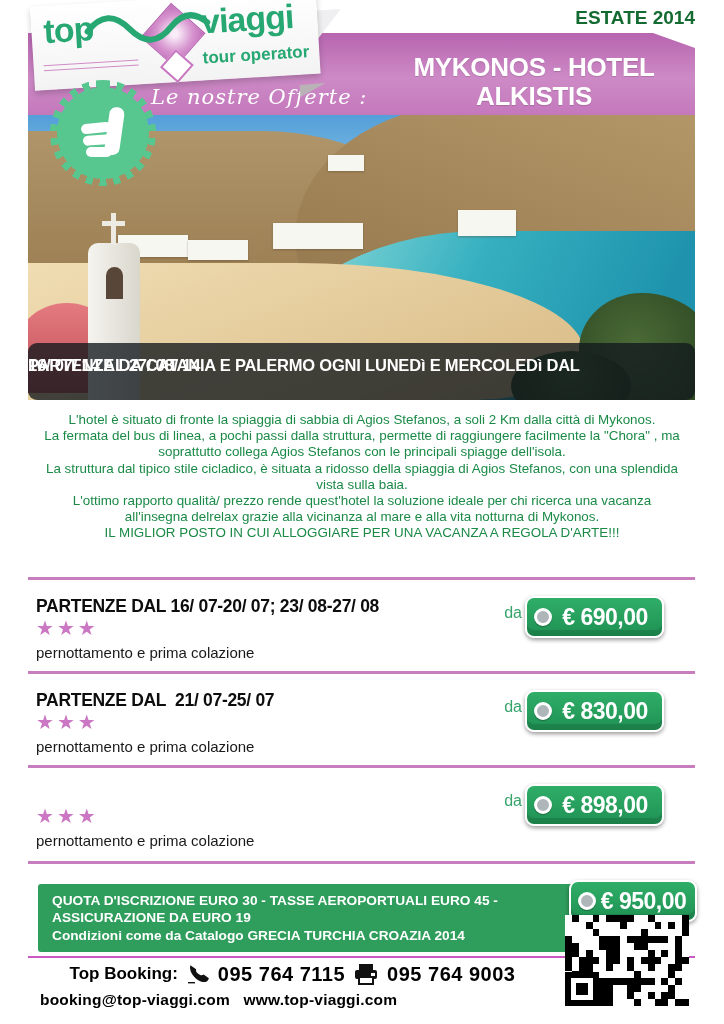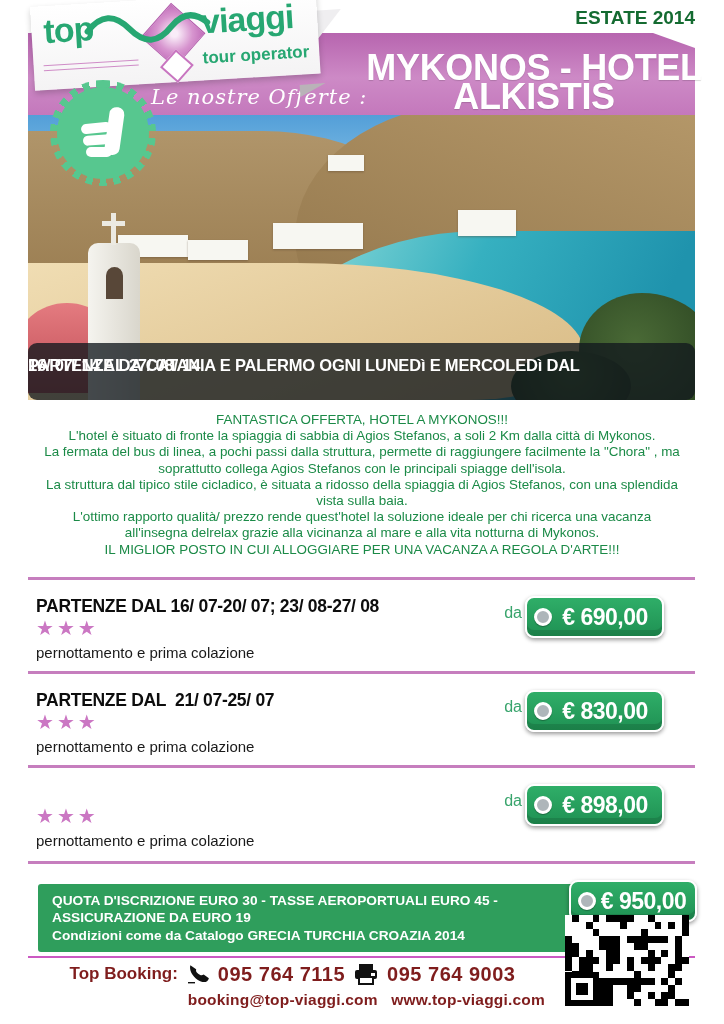--- a/index.html
+++ b/index.html
@@ -2,21 +2,21 @@
 <html><head>
 <meta charset="utf-8">
 <style>
   html,body{margin:0;padding:0;}
   body{width:724px;height:1024px;background:#fff;font-family:"Liberation Sans",sans-serif;position:relative;overflow:hidden;}
 
   
   .estate{position:absolute;top:7px;right:29px;font-size:19px;font-weight:bold;color:#146b31;letter-spacing:0;}
   .banner{position:absolute;left:28px;top:33px;width:667px;height:82px;background:linear-gradient(180deg,#b765af,#cd8ac6 55%,#c478bc);}
   .banner-notch{position:absolute;right:0;top:0;width:0;height:0;border-top:15px solid #fff;border-left:42px solid transparent;}
-  .title{position:absolute;left:330px;top:20px;width:352px;text-align:center;color:#fff;font-weight:bold;font-size:36px;line-height:29px;letter-spacing:-0.3px;text-shadow:0 1px 1px rgba(0,0,0,.15);}
+  .title{position:absolute;left:330px;top:20px;width:352px;text-align:center;color:#fff;font-weight:bold;font-size:26px;line-height:29px;letter-spacing:-0.3px;text-shadow:0 1px 1px rgba(0,0,0,.15);}
   .script{position:absolute;left:110px;top:52px;color:#fff;font-family:"DejaVu Serif",serif;font-style:italic;font-size:21px;letter-spacing:1px;margin-left:13px;}
 
   
   .ribbon{position:absolute;left:30px;top:7px;width:286px;height:84px;background:linear-gradient(180deg,#ffffff,#f4f3f4);transform:rotate(-3.5deg);transform-origin:left top;box-shadow:0 3px 6px rgba(0,0,0,.2);z-index:4;}
   .ribbon-fold{position:absolute;left:312px;top:10px;width:0;height:0;border-top:34px solid #efeef0;border-right:30px solid transparent;transform:rotate(-4deg);z-index:3;}
   .ribbon-shadow{position:absolute;left:300px;top:84px;width:0;height:0;border-top:12px solid #b9b3b8;border-right:26px solid transparent;transform:rotate(-4deg);z-index:3;}
   .logo-row{position:absolute;left:12px;top:6px;display:flex;align-items:center;z-index:2;}
   .logo-word{font-size:34px;font-weight:bold;color:#27a772;letter-spacing:-1px;}
   .logo-wave{margin:0 -10px;position:relative;z-index:2;}
   .logo-diamond{position:absolute;left:118px;top:14px;width:44px;height:44px;transform:rotate(45deg);background:radial-gradient(circle at 50% 45%,#f9ecf8 10%,#d795cf 55%,#bb62b3);border:1px solid #b25aab;z-index:1;}
@@ -80,21 +80,21 @@
   .green-box{position:absolute;left:38px;top:884px;width:614px;height:68px;background:#2f9e5c;border-radius:3px;box-sizing:border-box;padding:8px 14px;}
   .green-box p{margin:0;color:#fff;font-weight:bold;font-size:13.7px;line-height:17.4px;}
   .tag-950{position:absolute;right:31px;top:880px;width:124px;height:38px;}
   .tag-950 .tag{position:relative;right:auto;top:auto;width:100%;height:100%;}
   .qr{position:absolute;left:565px;top:915px;width:124px;height:91px;background:#fff;z-index:3;display:grid;grid-template-columns:repeat(18,1fr);grid-template-rows:repeat(13,1fr);}
   .qr div.on{background:#000;}
   .qr-finder{position:absolute;left:565px;top:972px;width:34px;height:34px;background:#000;z-index:4;}
   .qr-finder::before{content:"";position:absolute;inset:6px;background:#fff;}
   .qr-finder::after{content:"";position:absolute;inset:11px;background:#000;}
 
-  .contact{position:absolute;left:40px;top:962px;width:505px;text-align:right;color:#7f1d1d;}
+  .contact{position:absolute;left:40px;top:962px;width:505px;text-align:left;color:#000000;}
   .contact-line1{font-size:17px;display:flex;align-items:center;justify-content:center;gap:8px;}
   .contact-label{font-weight:600;font-size:17px;}
   .contact-num{font-weight:bold;font-size:20px;letter-spacing:.5px;}
   .contact-line2{margin-top:5px;font-weight:bold;font-size:15.5px;letter-spacing:.2px;}
   .contact svg{flex:0 0 auto;}
 </style>
 </head>
 <body>
 
 <div>
@@ -163,21 +163,20 @@
     <div class="ph-cross-h"></div>
     <div class="ph-tree1"></div>
     <div class="ph-tree2"></div>
     <div class="ph-caption">
       <div>PARTENZE DA CATANIA E PALERMO OGNI LUNEDì E MERCOLEDì DAL</div>
       <div>16/ 07/ 14 AL 27/ 08/ 14</div>
     </div>
   </div>
 
   <div class="desc">
-    <p>FANTASTICA OFFERTA, HOTEL A MYKONOS!!!</p>
     <p>L'hotel è situato di fronte la spiaggia di sabbia di Agios Stefanos, a soli 2 Km dalla città di Mykonos.</p>
     <p>La fermata del bus di linea, a pochi passi dalla struttura, permette di raggiungere facilmente la "Chora" , ma soprattutto collega Agios Stefanos con le principali spiagge dell'isola.</p>
     <p>La struttura dal tipico stile cicladico, è situata a ridosso della spiaggia di Agios Stefanos, con una splendida vista sulla baia.</p>
     <p>L'ottimo rapporto qualità/ prezzo rende quest'hotel la soluzione ideale per chi ricerca una vacanza all'insegna delrelax grazie alla vicinanza al mare e alla vita notturna di Mykonos.</p>
     <p>IL MIGLIOR POSTO IN CUI ALLOGGIARE PER UNA VACANZA A REGOLA D'ARTE!!!</p>
   </div>
 
   <div class="hr" style="top:577px"></div>
 
   <section class="offer" style="top:592px">

